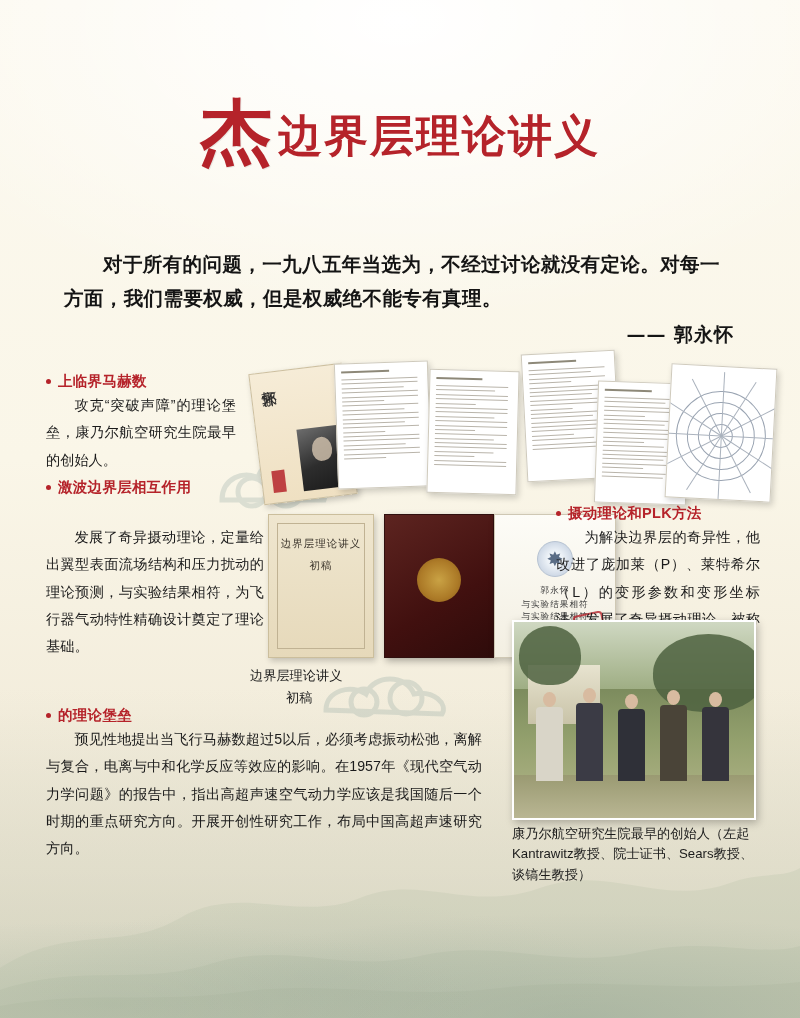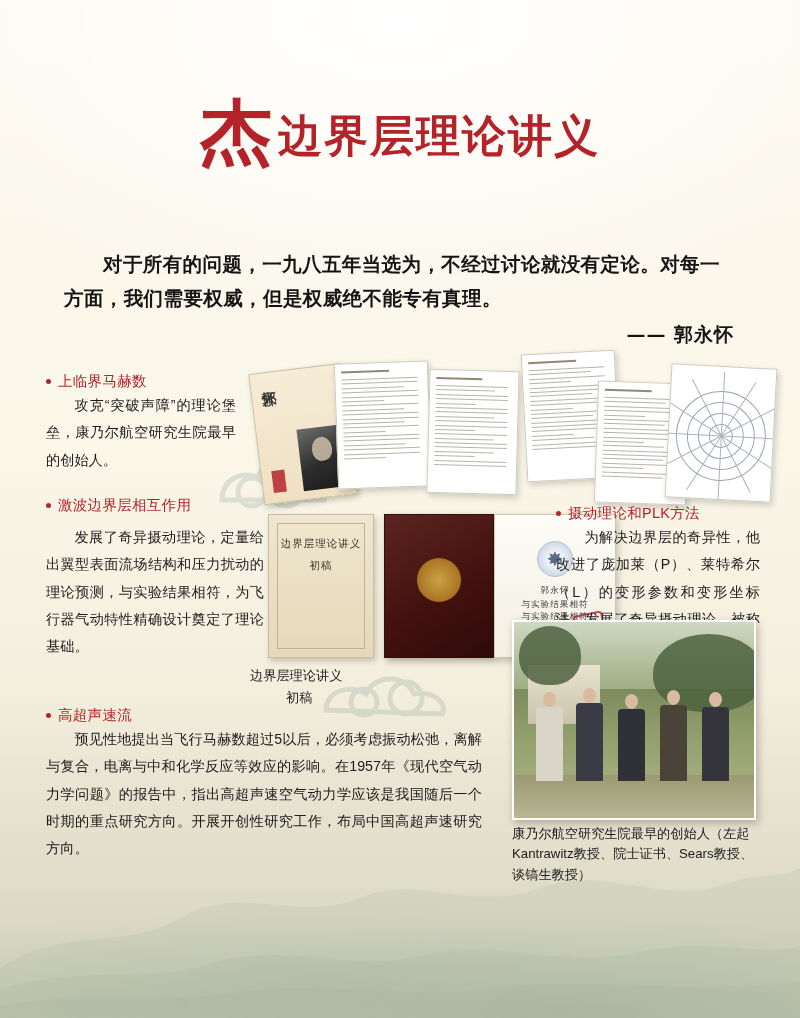--- a/index.html
+++ b/index.html
@@ -60,21 +60,21 @@
   }
   .quote-author{
     position:absolute;top:322px;right:66px;
     font-family:"DejaVu Serif","Liberation Serif",serif;
     font-size:19px;font-weight:bold;color:#151515;
     letter-spacing:1px;
   }
   
   .sec-head{
     position:absolute;
-    font-size:14.5px;font-weight:normal;color:#b5232a;
+    font-size:14.5px;font-weight:bold;color:#b5232a;
     letter-spacing:.3px;
     white-space:nowrap;
   }
   .sec-head .dot{
     display:inline-block;width:5px;height:5px;border-radius:50%;
     background:#b5232a;vertical-align:2px;margin-right:7px;
   }
   .body-txt{
     position:absolute;
     font-size:14.2px;line-height:1.92;color:#1b1b1b;
@@ -361,21 +361,21 @@
     <div class="spoke" style="transform:rotate(150deg);"></div>
     <div class="spoke" style="transform:rotate(180deg);"></div>
     <div class="spoke" style="transform:rotate(210deg);"></div>
     <div class="spoke" style="transform:rotate(240deg);"></div>
     <div class="spoke" style="transform:rotate(270deg);"></div>
     <div class="spoke" style="transform:rotate(300deg);"></div>
     <div class="spoke" style="transform:rotate(330deg);"></div>
   </div>
 </div>
 
-<div class="sec-head" style="left:46px;top:496px;">
+<div class="sec-head" style="left:46px;top:478px;">
   <span class="dot"></span><span>激波边界层相互作用</span>
 </div>
 <div class="body-txt" style="left:46px;top:524px;width:218px;">发展了奇异摄动理论，定量给出翼型表面流场结构和压力扰动的理论预测，与实验结果相符，为飞行器气动特性精确设计奠定了理论基础。</div>
 
 <div class="notes" style="left:268px;top:514px;">
   <div class="frame"></div>
   <div class="nt" style="top:22px;">边界层理论讲义</div>
   <div class="nt" style="top:44px;">初稿</div>
 </div>
 <div class="cap left" style="left:250px;top:666px;width:150px;">边界层理论讲义</div>
@@ -394,21 +394,21 @@
   <div class="seal"></div>
 </div>
 <div class="cap" style="left:444px;top:666px;width:200px;">院士证书</div>
 
 <div class="sec-head" style="left:556px;top:504px;">
   <span class="dot"></span><span>摄动理论和PLK方法</span>
 </div>
 <div class="body-txt" style="left:556px;top:524px;width:204px;">为解决边界层的奇异性，他改进了庞加莱（P）、莱特希尔（L）的变形参数和变形坐标法，发展了奇异摄动理论，被称为PLK方法。</div>
 
 <div class="sec-head" style="left:46px;top:706px;">
-  <span class="dot"></span><span>高超声速流</span>
+  <span class="dot"></span><span>的理论堡垒</span>
 </div>
 <div class="body-txt" style="left:46px;top:726px;width:436px;">预见性地提出当飞行马赫数超过5以后，必须考虑振动松弛，离解与复合，电离与中和化学反应等效应的影响。在1957年《现代空气动力学问题》的报告中，指出高超声速空气动力学应该是我国随后一个时期的重点研究方向。开展开创性研究工作，布局中国高超声速研究方向。</div>
 
 <div class="photo" style="left:512px;top:620px;width:240px;height:196px;">
   <div class="sky"></div>
   <div class="bldg"></div>
   <div class="tree" style="left:58%;top:6%;width:46%;height:40%;"></div>
   <div class="tree" style="left:2%;top:2%;width:26%;height:30%;"></div>
   <div class="ground"></div>
   <div class="fig" style="left:22px;">

